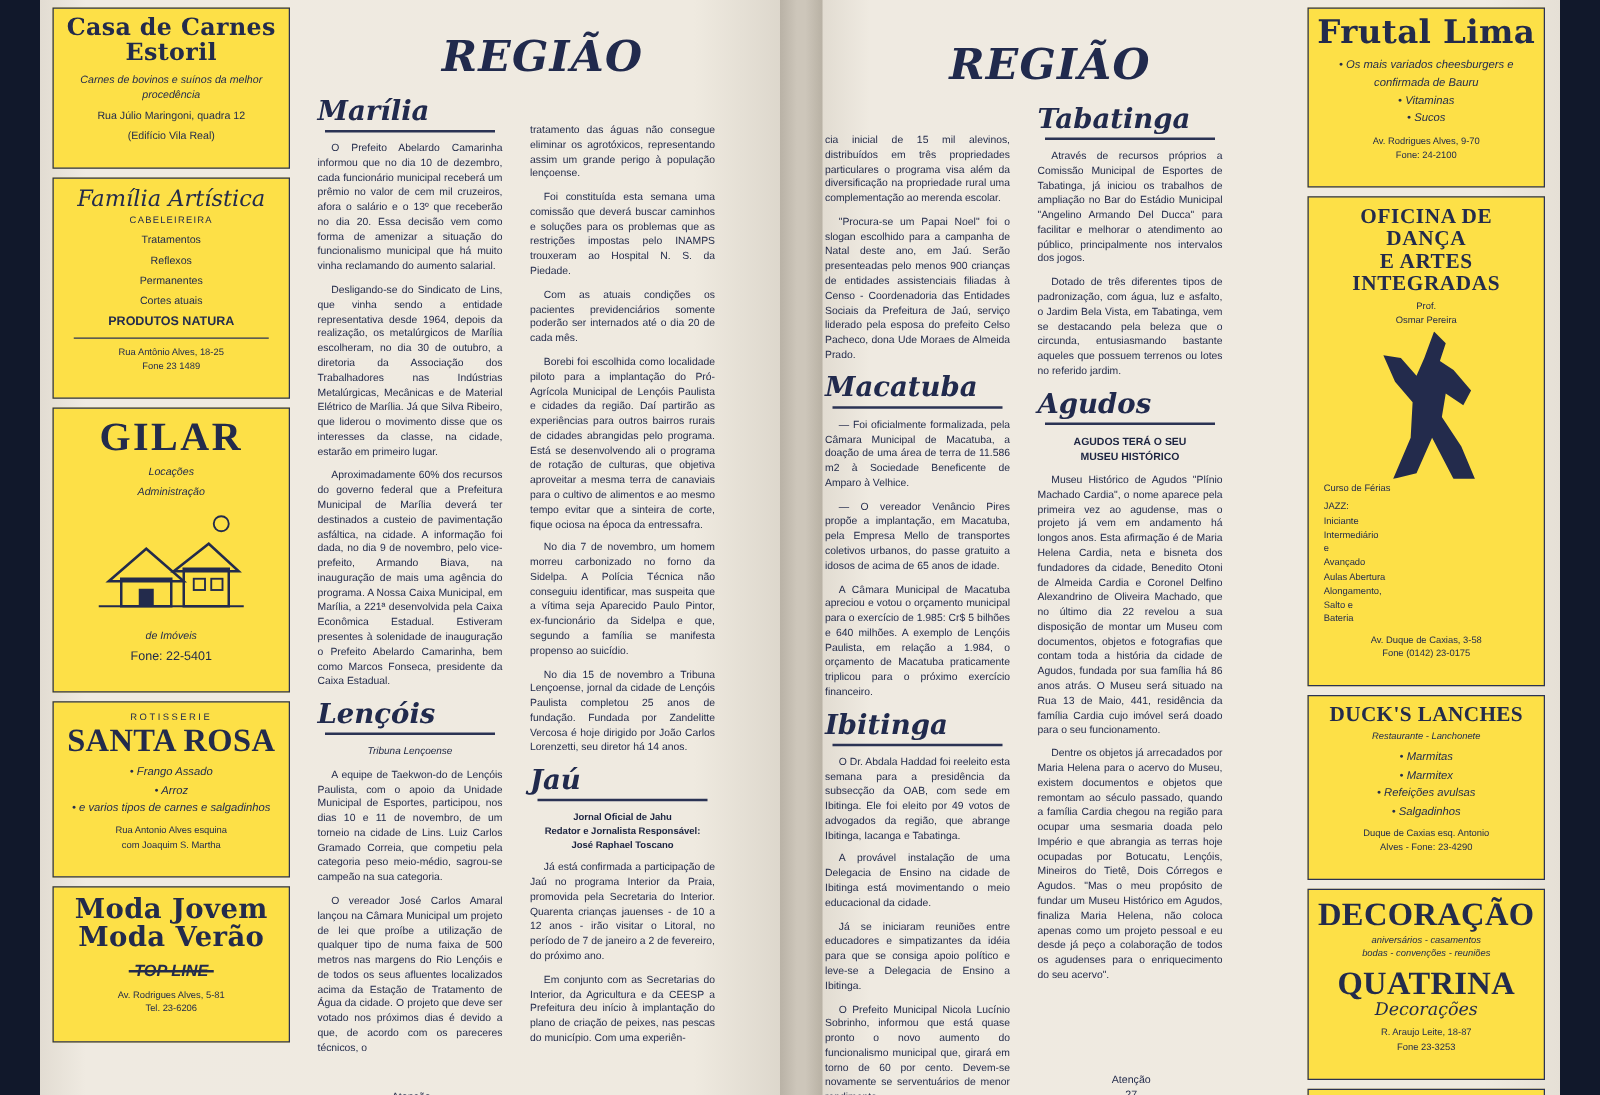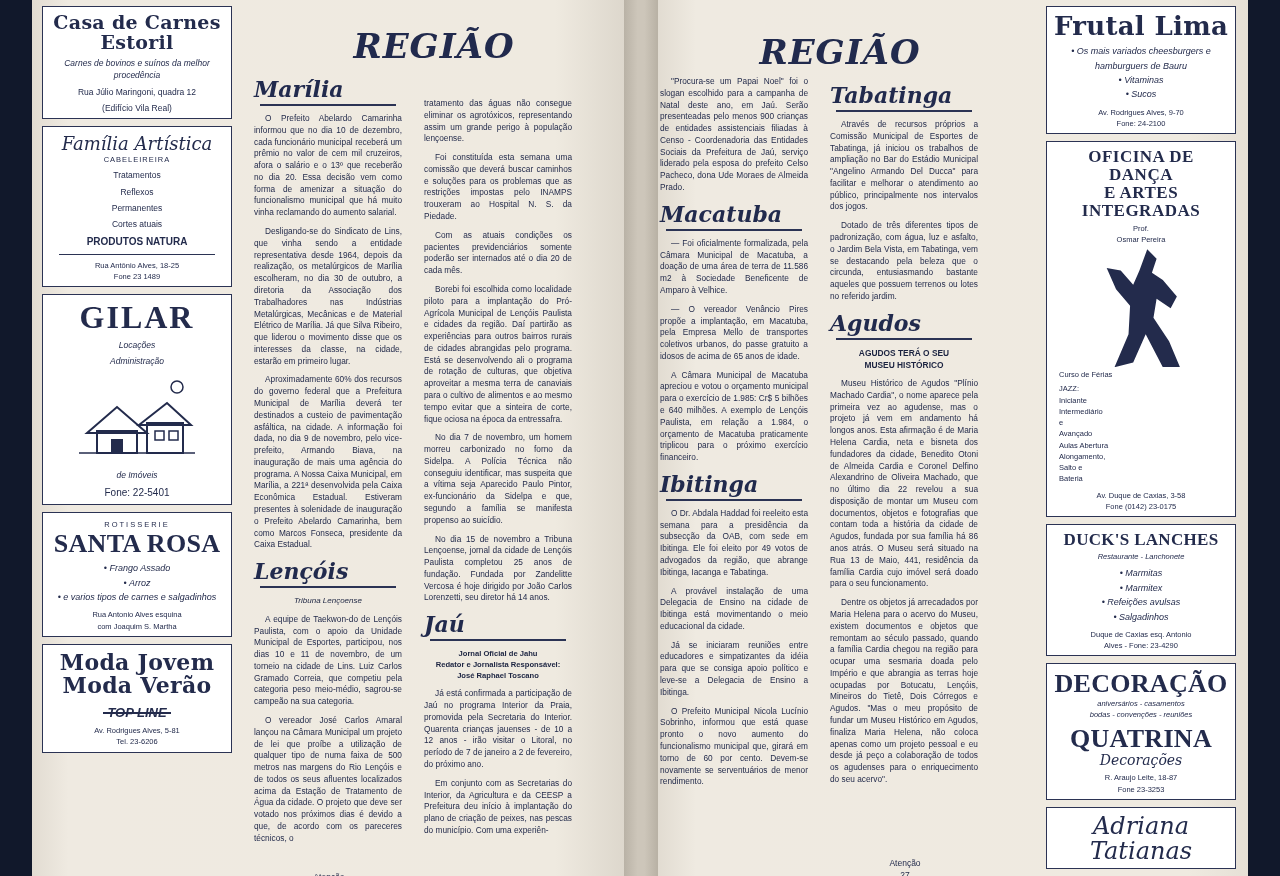--- a/index.html
+++ b/index.html
@@ -30,23 +30,23 @@
   }
   .spine-dark.r{left:1248px;width:32px;}
 
   
   .adcol{position:absolute;top:6px;width:190px;}
   .adcol.l{left:42px;}
   .adcol.r{left:1046px;}
 
   .ad{
     border:1.5px solid #2b3354;
-    background:#ffffff;
+    background:#fde047;
     margin-bottom:7px;
-    padding:6px 6px 4px;
+    padding:6px 6px 20px;
     text-align:center;
     color:#232b4c;
   }
   .ad .t1{font-family:"Liberation Serif",serif;font-weight:bold;font-size:19px;line-height:1.05;letter-spacing:.3px;}
   .ad .t1.big{font-size:26px;}
   .ad .t1.huge{font-size:32px;letter-spacing:2px;}
   .ad .script{font-family:"DejaVu Serif",serif;font-style:italic;font-size:18px;}
   .ad .sm{font-size:8.5px;line-height:1.45;margin-top:4px;font-family:"Liberation Sans",sans-serif;}
   .ad .xsm{font-size:7.5px;line-height:1.5;}
   .ad .mid{font-size:10px;line-height:1.5;margin-top:3px;}
@@ -155,21 +155,21 @@
       <div class="xsm">Tel. 23-6206</div>
     </div>
 
   </div>
 
   <div class="adcol r">
 
     <div class="ad">
       <div class="t1 big" style="font-family:'DejaVu Serif',serif">Frutal Lima</div>
       <ul>
-        <li style="font-style:italic">Os mais variados cheesburgers e hamburguers de Bauru</li>
+        <li style="font-style:italic">Os mais variados cheesburgers e confirmada de Bauru</li>
         <li style="font-style:italic">Vitaminas</li>
         <li style="font-style:italic">Sucos</li>
       </ul>
       <div class="xsm" style="margin-top:5px">Av. Rodrigues Alves, 9-70</div>
       <div class="xsm">Fone: 24-2100</div>
     </div>
 
     <div class="ad">
       <div class="t1" style="white-space:pre-line;font-size:17px;letter-spacing:.5px">OFICINA DE
 DANÇA
@@ -260,20 +260,21 @@
     <div class="pagenum" style="left:0;top:834px;width:150px;white-space:pre-line;">
       <span>Atenção</span><br>
       
     </div>
   </div>
 
   <div style="position:absolute;left:660px;top:32px;width:360px;">
     <div class="masthead">REGIÃO</div>
     <div style="position:relative;height:780px;margin-top:4px;">
       <div class="col" style="left:0;">
+        <p class="body noind" style="margin-top:30px">cia inicial de 15 mil alevinos, distribuídos em três propriedades particulares o programa visa além da diversificação na propriedade rural uma complementação ao merenda escolar.</p>
         <p class="body">"Procura-se um Papai Noel" foi o slogan escolhido para a campanha de Natal deste ano, em Jaú. Serão presenteadas pelo menos 900 crianças de entidades assistenciais filiadas à Censo - Coordenadoria das Entidades Sociais da Prefeitura de Jaú, serviço liderado pela esposa do prefeito Celso Pacheco, dona Ude Moraes de Almeida Prado.</p>
         <div class="secthead">Macatuba</div>
         <div class="rule"></div>
         <p class="body">— Foi oficialmente formalizada, pela Câmara Municipal de Macatuba, a doação de uma área de terra de 11.586 m2 à Sociedade Beneficente de Amparo à Velhice.</p>
         <p class="body">— O vereador Venâncio Pires propõe a implantação, em Macatuba, pela Empresa Mello de transportes coletivos urbanos, do passe gratuito a idosos de acima de 65 anos de idade.</p>
         <p class="body">A Câmara Municipal de Macatuba apreciou e votou o orçamento municipal para o exercício de 1.985: Cr$ 5 bilhões e 640 milhões. A exemplo de Lençóis Paulista, em relação a 1.984, o orçamento de Macatuba praticamente triplicou para o próximo exercício financeiro.</p>
         <div class="secthead">Ibitinga</div>
         <div class="rule"></div>
         <p class="body">O Dr. Abdala Haddad foi reeleito esta semana para a presidência da subsecção da OAB, com sede em Ibitinga. Ele foi eleito por 49 votos de advogados da região, que abrange Ibitinga, Iacanga e Tabatinga.</p>
         <p class="body">A provável instalação de uma Delegacia de Ensino na cidade de Ibitinga está movimentando o meio educacional da cidade.</p>

